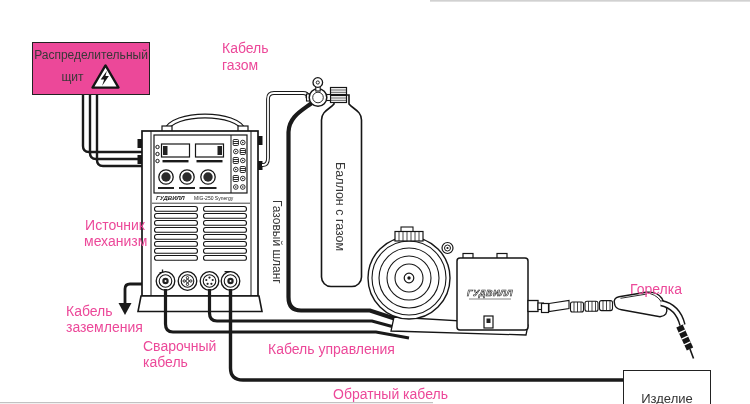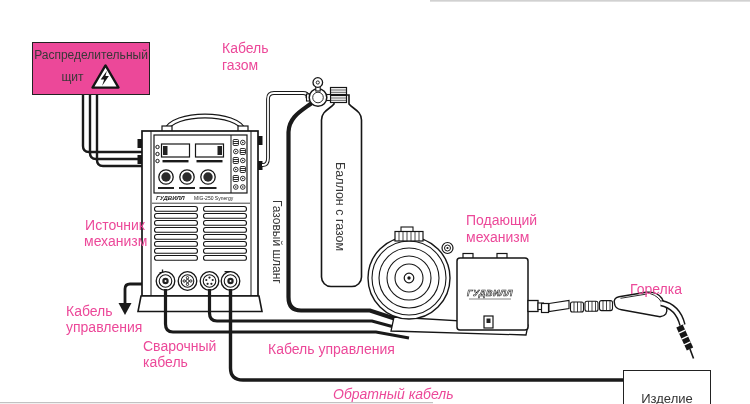--- a/index.html
+++ b/index.html
@@ -285,35 +285,31 @@
 <div class="lbl lh17" style="left:222px;top:40px;">
   <div>Кабель</div>
       <div>газом</div>
 </div>
 <div class="lbl" style="left:84px;top:217px;width:62px;text-align:center;">
   <div>Источник</div>
       <div>механизм</div>
 </div>
 <div class="lbl" style="left:66px;top:303px;">
   <div>Кабель</div>
-      <div>управления</div>
+      <div>заземления</div>
 </div>
 <div class="lbl" style="left:143px;top:338px;">
   <div>Сварочный</div>
       <div>кабель</div>
 </div>
 <div class="lbl" style="left:268px;top:341px;">
   <div>Кабель управления</div>
 </div>
-<div class="lbl" style="left:333px;top:386px;font-style:italic;">
+<div class="lbl" style="left:333px;top:386px;">
   <div>Обратный кабель</div>
-</div>
-<div class="lbl lh17" style="left:466px;top:212px;">
-  <div>Подающий</div>
-      <div>механизм</div>
 </div>
 <div class="lbl" style="left:630px;top:281px;text-align:center;">
   <div>Горелка</div>
 </div>
 <div class="vert" style="left:270px;top:200px;font-size:12px;">Газовый шланг</div>
 <div class="vert" style="left:333px;top:162px;">Баллон с газом</div>
 
 </div>
 
 </body></html>

